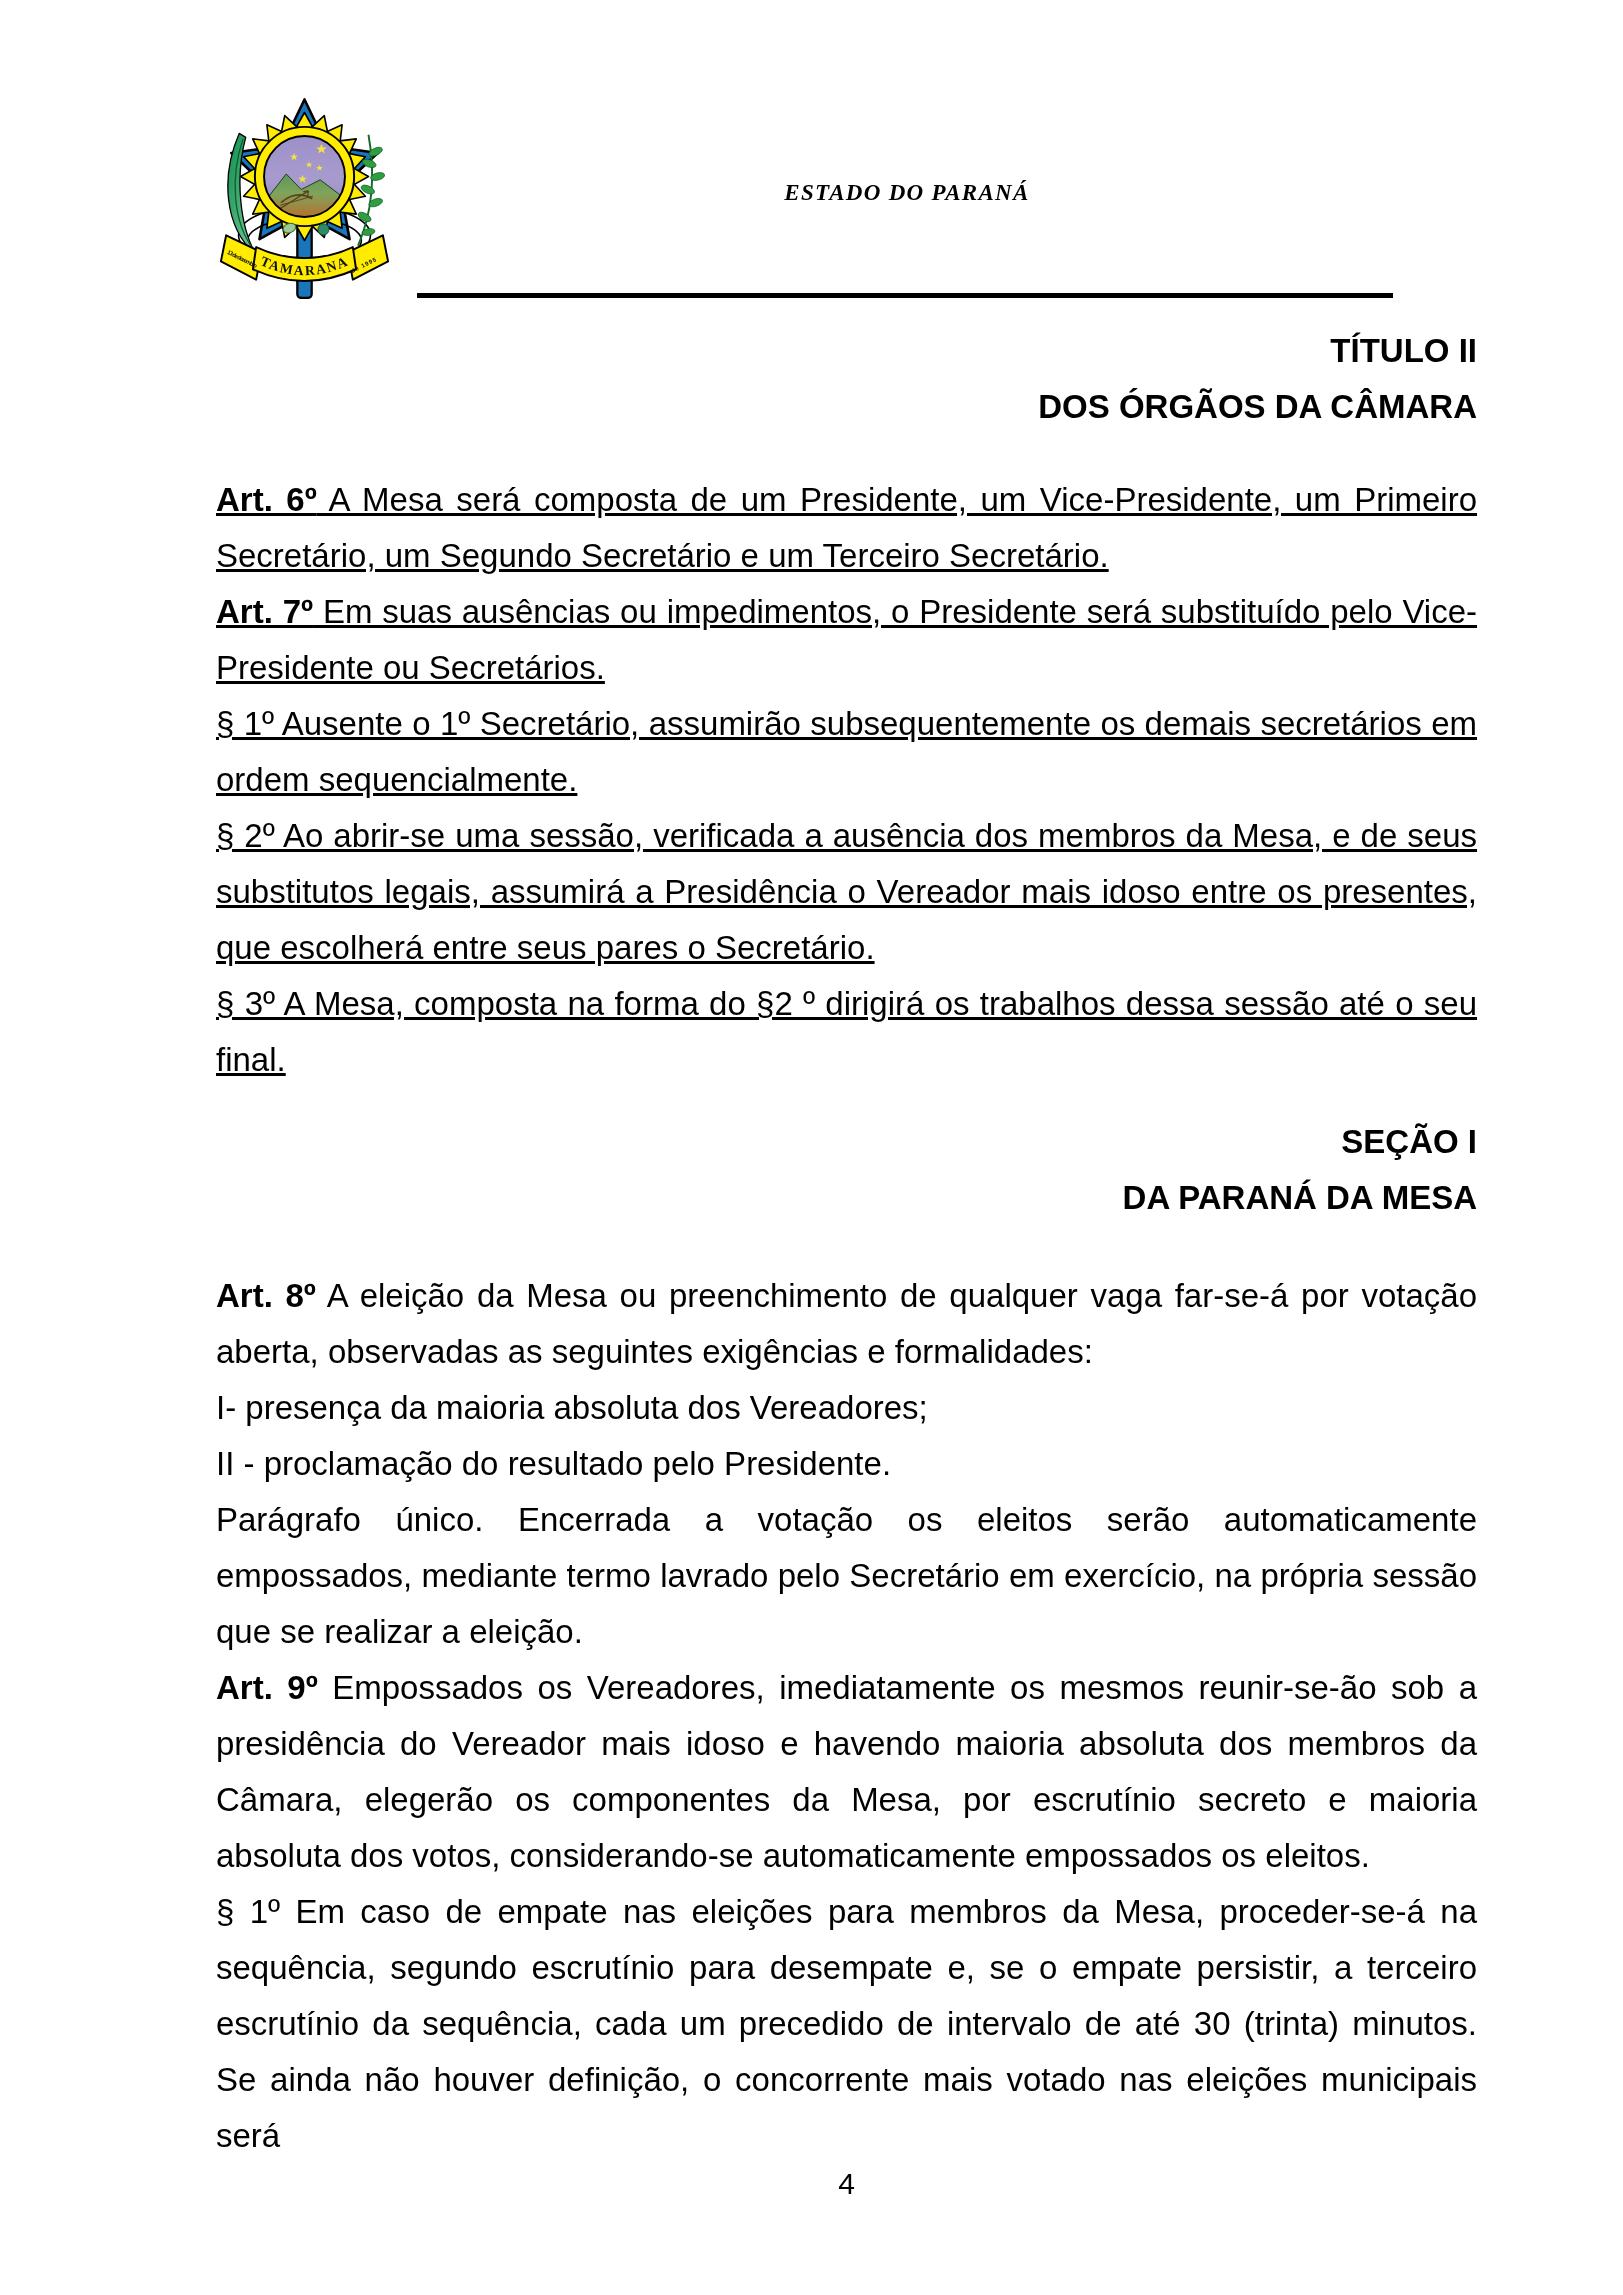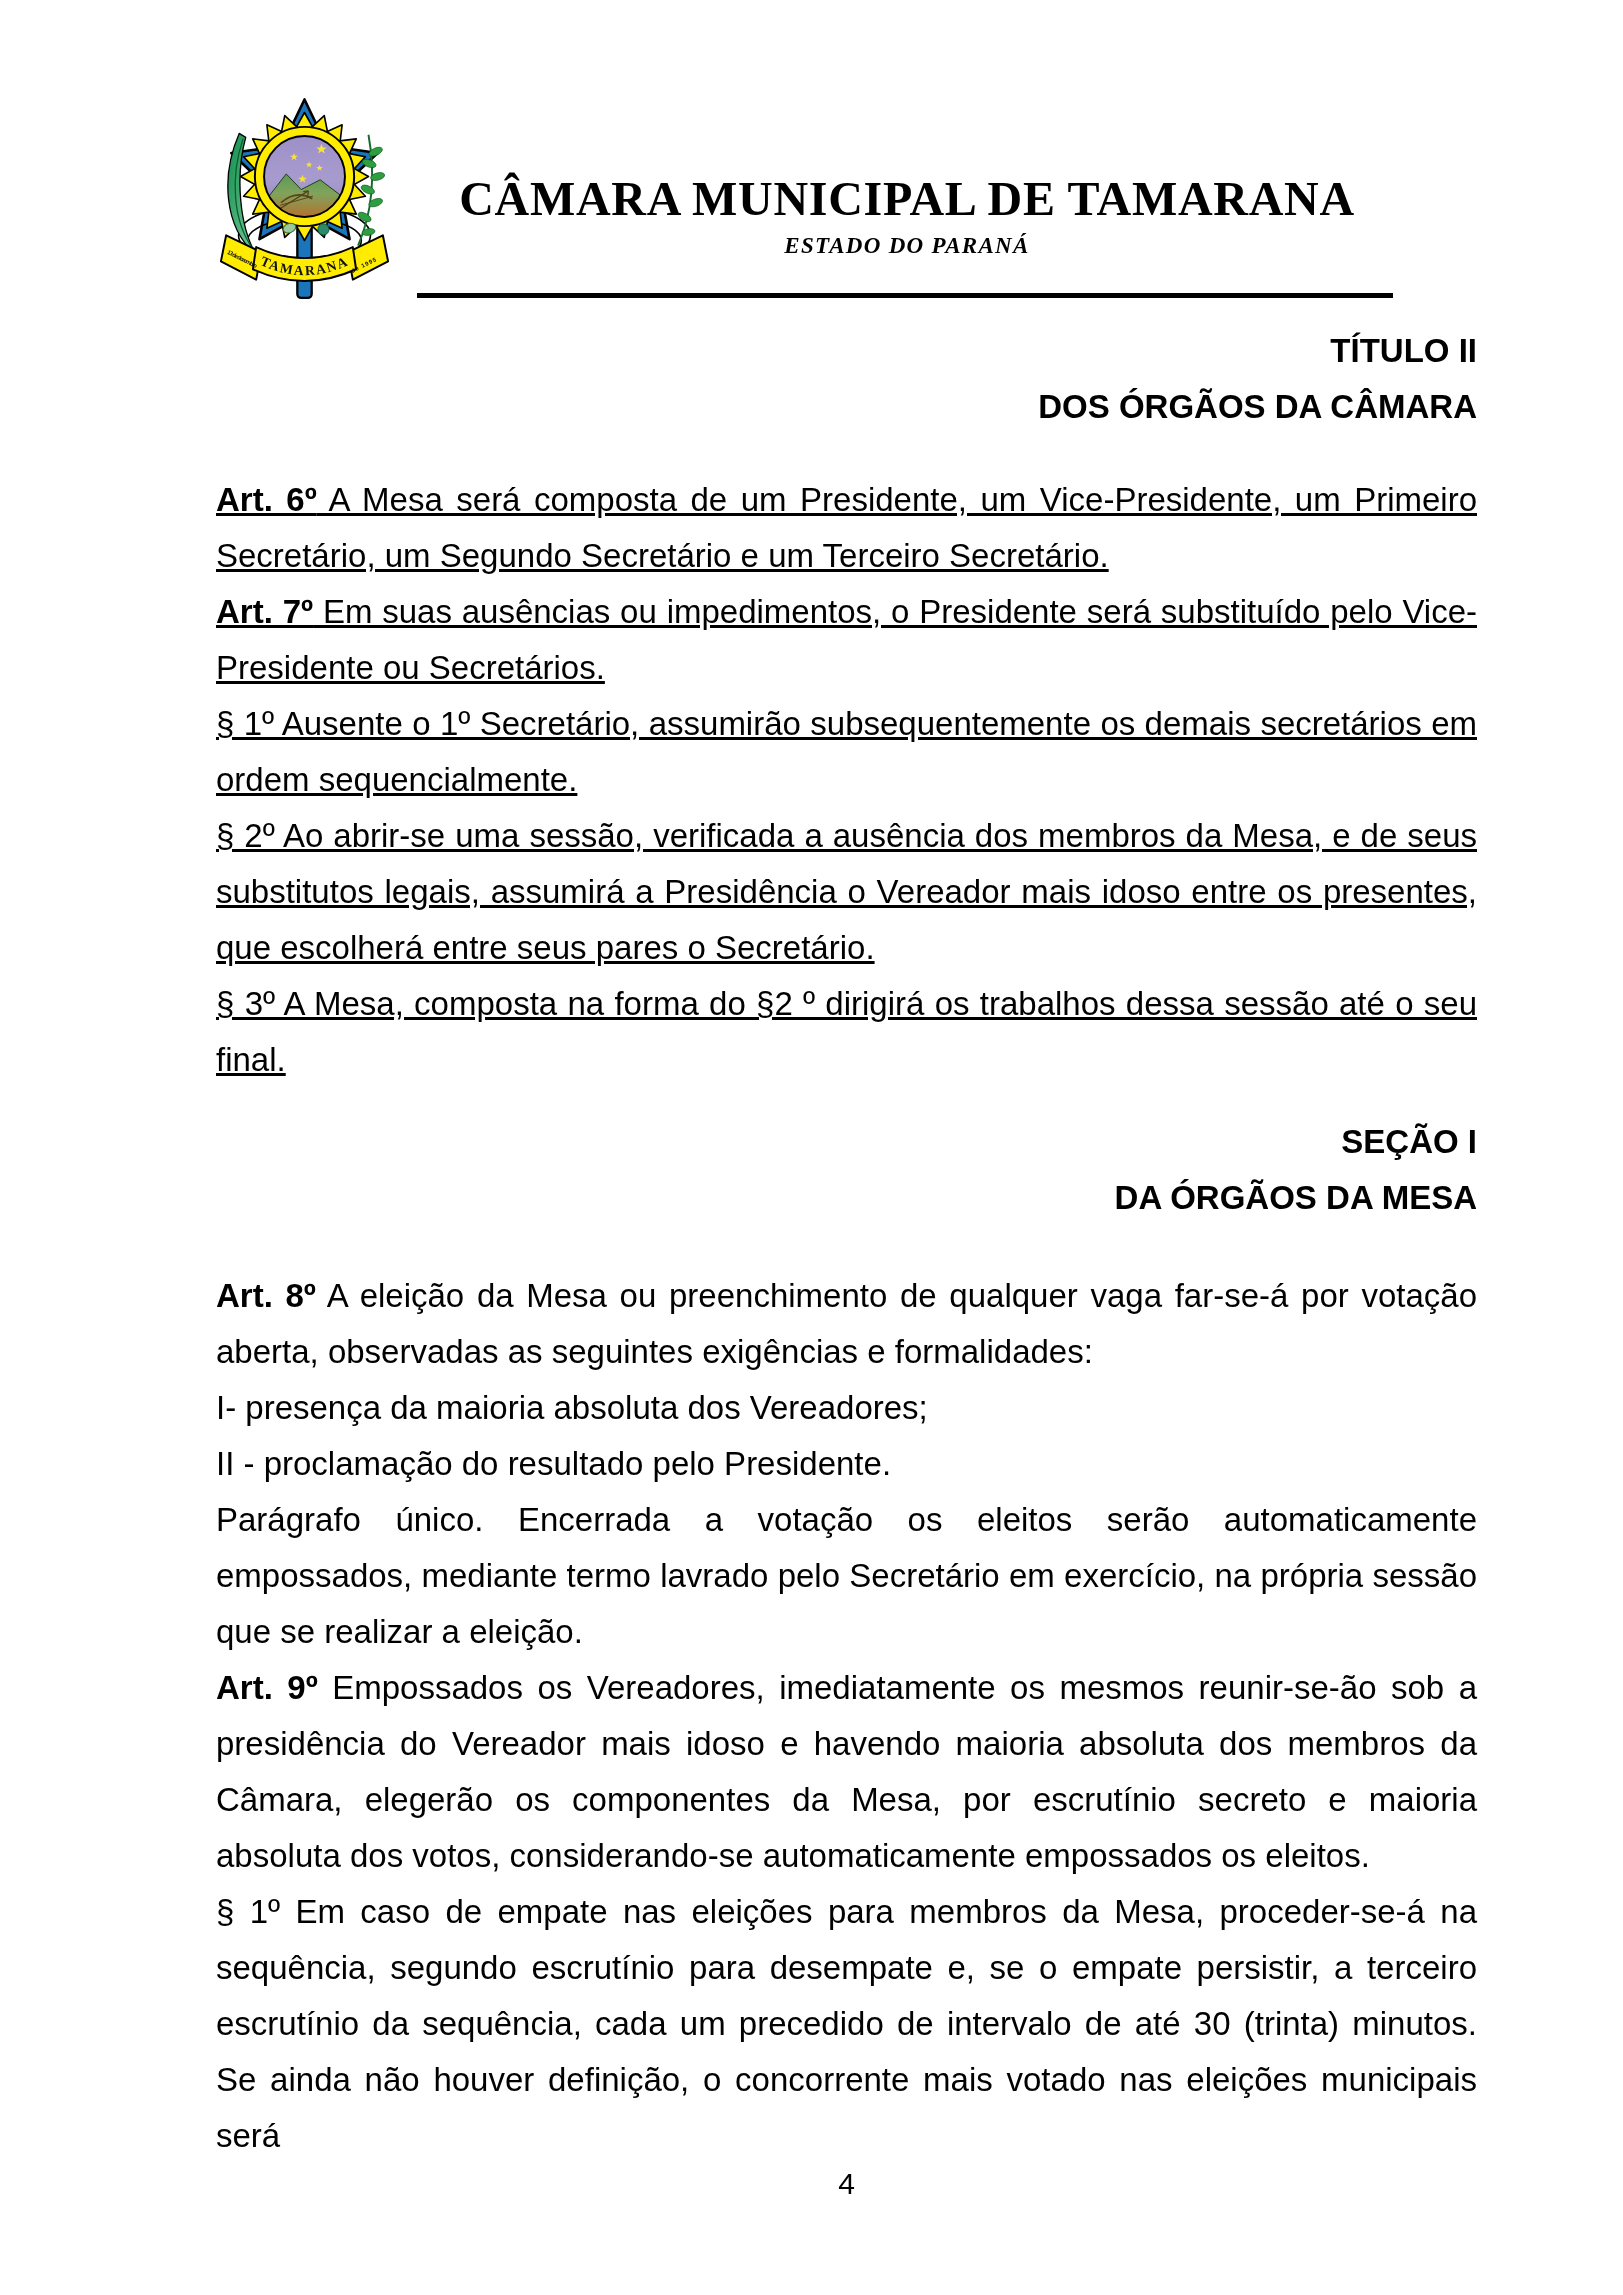--- a/index.html
+++ b/index.html
@@ -137,21 +137,20 @@
       <path id="bannerArc" d="M64,254 Q134,288 204,254" fill="none"></path>
       <text font-family="'Liberation Serif',serif" font-size="21" font-weight="bold" letter-spacing="2.5" fill="#111111">
         <textPath href="#bannerArc" startOffset="50%" text-anchor="middle">TAMARANA</textPath>
       </text>
       <text transform="translate(15,238) rotate(26.5)" font-size="9" font-weight="bold" fill="#111111" textLength="50">13 de dezembro</text>
       <text transform="translate(207,268) rotate(-26.5)" font-size="9" font-weight="bold" fill="#111111" textLength="42">de 1995</text>
     </g>
   </svg>
 
   <div class="header-text">
-    <div class="org-name">CÂMARA MUNICIPAL DE TAMARANA</div>
     <div class="state-name">ESTADO DO PARANÁ</div>
   </div>
   <div class="header-rule"></div>
 
   <div class="content">
 
     <div class="hgroup title-block">
       <div>TÍTULO II</div>
       <div>DOS ÓRGÃOS DA CÂMARA</div>
     </div>
@@ -159,21 +158,21 @@
     <div class="body-block body1">
       <p class="para"><b class="lead">Art. 6º</b><span> A Mesa será composta de um Presidente, um Vice-Presidente, um Primeiro Secretário, um Segundo Secretário e um Terceiro Secretário.</span></p>
       <p class="para"><b class="lead">Art. 7º</b><span> Em suas ausências ou impedimentos, o Presidente será substituído pelo Vice-Presidente ou Secretários.</span></p>
       <p class="para"><b class="lead"></b><span>§ 1º Ausente o 1º Secretário, assumirão subsequentemente os demais secretários em ordem sequencialmente.</span></p>
       <p class="para"><b class="lead"></b><span>§ 2º Ao abrir-se uma sessão, verificada a ausência dos membros da Mesa, e de seus substitutos legais, assumirá a Presidência o Vereador mais idoso entre os presentes, que escolherá entre seus pares o Secretário.</span></p>
       <p class="para"><b class="lead"></b><span>§ 3º A Mesa, composta na forma do §2 º dirigirá os trabalhos dessa sessão até o seu final.</span></p>
     </div>
 
     <div class="hgroup section-block">
       <div>SEÇÃO I</div>
-      <div>DA ÓRGÃOS DA MESA</div>
+      <div>DA PARANÁ DA MESA</div>
     </div>
 
     <div class="body-block body2">
       <p class="para"><b class="lead">Art. 8º</b><span> A eleição da Mesa ou preenchimento de qualquer vaga far-se-á por votação aberta, observadas as seguintes exigências e formalidades:</span></p>
       <p class="para"><b class="lead"></b><span>I- presença da maioria absoluta dos Vereadores;</span></p>
       <p class="para"><b class="lead"></b><span>II - proclamação do resultado pelo Presidente.</span></p>
       <p class="para"><b class="lead"></b><span>Parágrafo único. Encerrada a votação os eleitos serão automaticamente empossados, mediante termo lavrado pelo Secretário em exercício, na própria sessão que se realizar a eleição.</span></p>
       <p class="para"><b class="lead">Art. 9º</b><span> Empossados os Vereadores, imediatamente os mesmos reunir-se-ão sob a presidência do Vereador mais idoso e havendo maioria absoluta dos membros da Câmara, elegerão os componentes da Mesa, por escrutínio secreto e maioria absoluta dos votos, considerando-se automaticamente empossados os eleitos.</span></p>
       <p class="para"><b class="lead"></b><span>§ 1º Em caso de empate nas eleições para membros da Mesa, proceder-se-á na sequência, segundo escrutínio para desempate e, se o empate persistir, a terceiro escrutínio da sequência, cada um precedido de intervalo de até 30 (trinta) minutos. Se ainda não houver definição, o concorrente mais votado nas eleições municipais será</span></p>
     </div>

